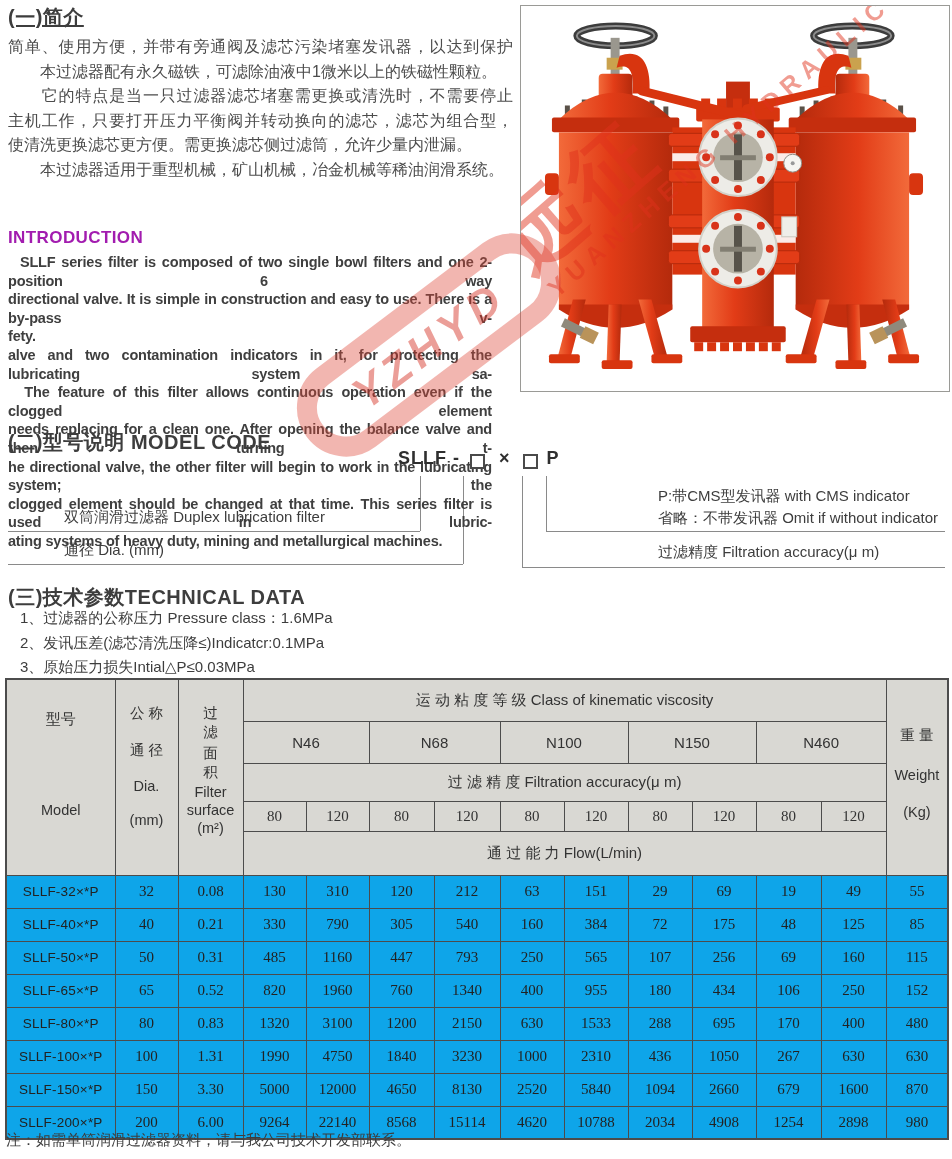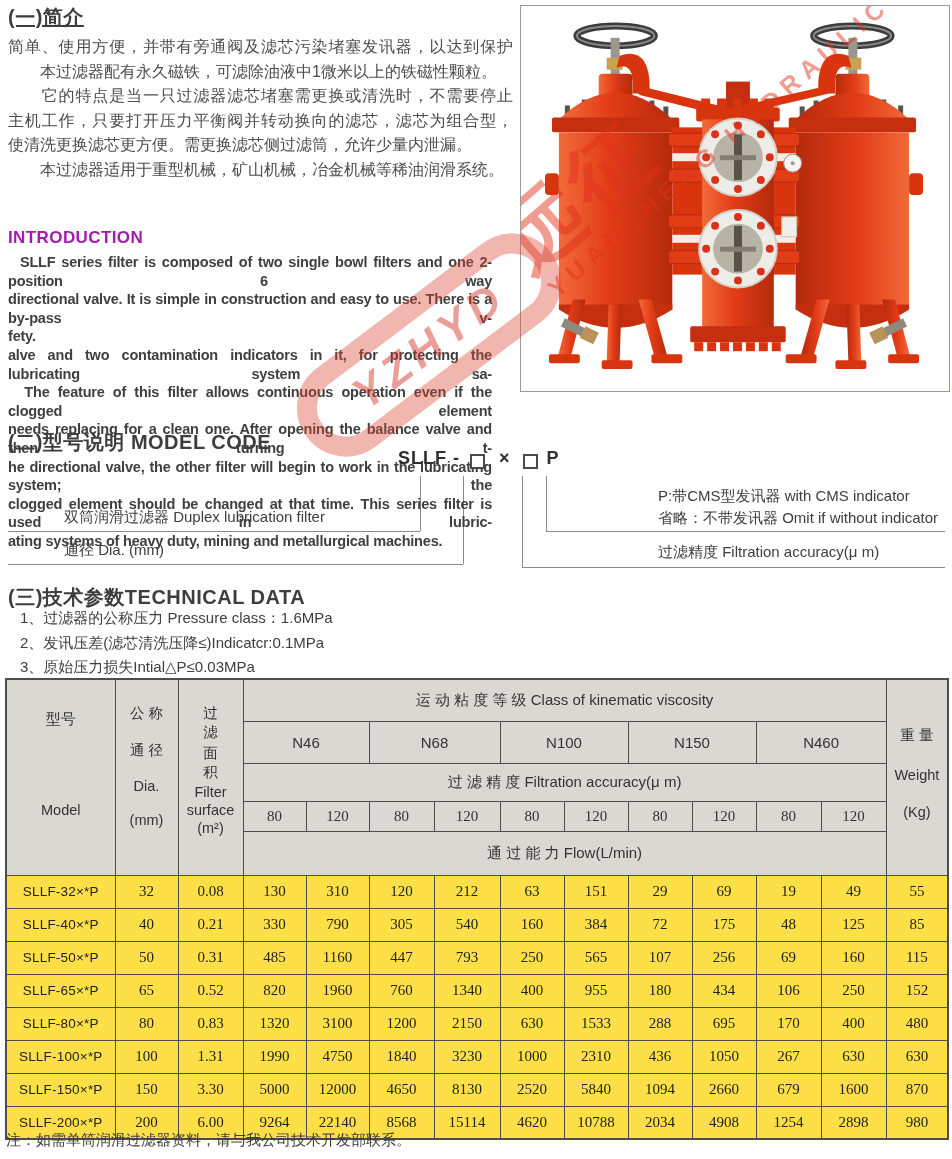--- a/index.html
+++ b/index.html
@@ -49,21 +49,21 @@
   
   .dtable{position:absolute;left:5px;top:678px;width:942px;border-collapse:collapse;table-layout:fixed;
           border:2px solid #4c4c4c;}
   .dtable th,.dtable td{border:1.5px solid #4c4c4c;text-align:center;vertical-align:middle;padding:0;overflow:hidden;}
   .dtable thead th{background:#d9d8d3;font-weight:normal;color:#333;}
   .dtable thead tr:nth-child(1){height:42px;}
   .dtable thead tr:nth-child(2){height:42px;}
   .dtable thead tr:nth-child(3){height:38px;}
   .dtable thead tr:nth-child(4){height:30px;}
   .dtable thead tr:nth-child(5){height:44px;}
-  .dtable tbody tr{height:33px;background:#fde047;}
+  .dtable tbody tr{height:33px;background:#0ea5e9;}
   .hdr-cn{font-size:15px;}
   .hdr-n{font-size:15px;}
   .hdr-acc{font-size:14px;}
   .num{font-family:"Liberation Serif",serif;font-size:15px;color:#222;}
   .model-cell{font-size:13.5px;color:#222;letter-spacing:0.2px;}
   .vstack{height:174px;display:flex;flex-direction:column;align-items:center;justify-content:space-between;box-sizing:border-box;font-size:14.5px;}
   .vs-model{padding:20px 0 46px;}
   .vs-dia{padding:14px 0 36px;}
   .vs-surface{padding:14px 16px 28px;}
   .vs-weight{padding:36px 0 44px;}

